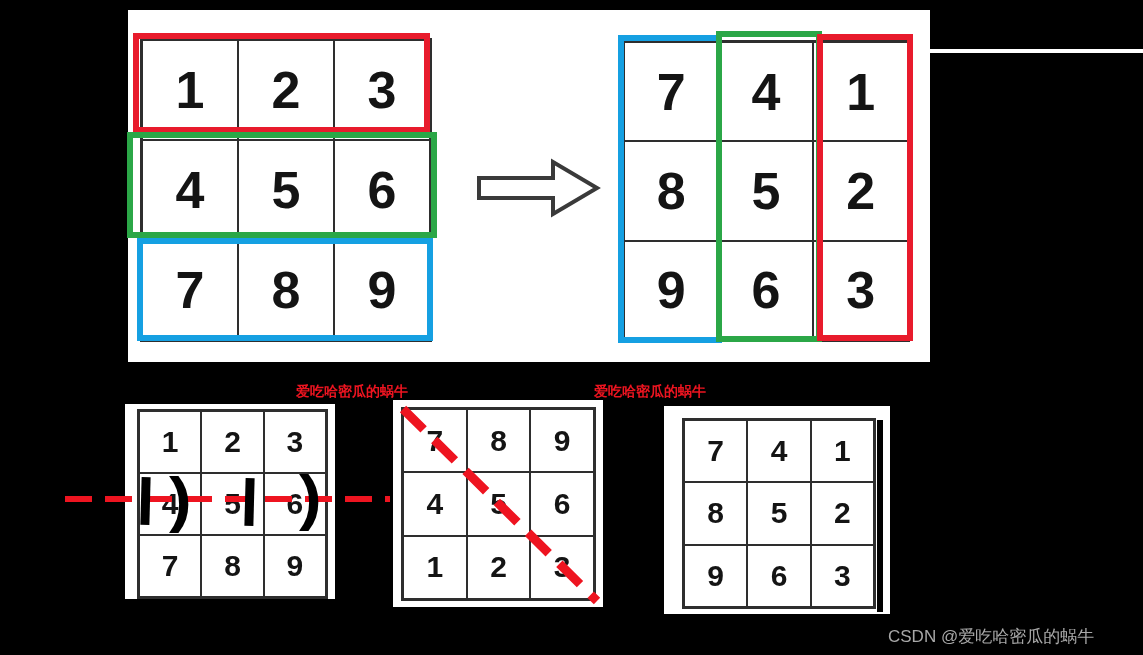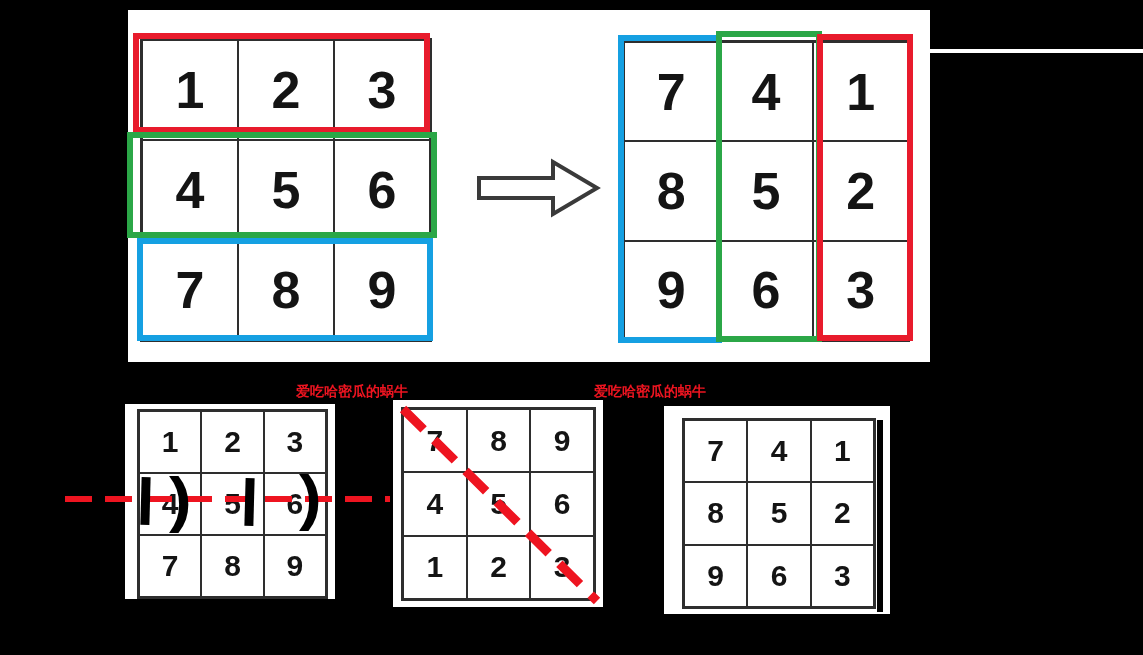--- a/index.html
+++ b/index.html
@@ -137,14 +137,15 @@
       <div class="cell">1</div>
       <div class="cell">8</div>
       <div class="cell">5</div>
       <div class="cell">2</div>
       <div class="cell">9</div>
       <div class="cell">6</div>
       <div class="cell">3</div>
     </div>
   <div class="black-line" style="left:877px;top:420px;width:6px;height:192px;"></div>
 
+  <div class="watermark" style="left:888px;top:625px;">CSDN @爱吃哈密瓜的蜗牛</div>
 
 </div>
 
 </body></html>

